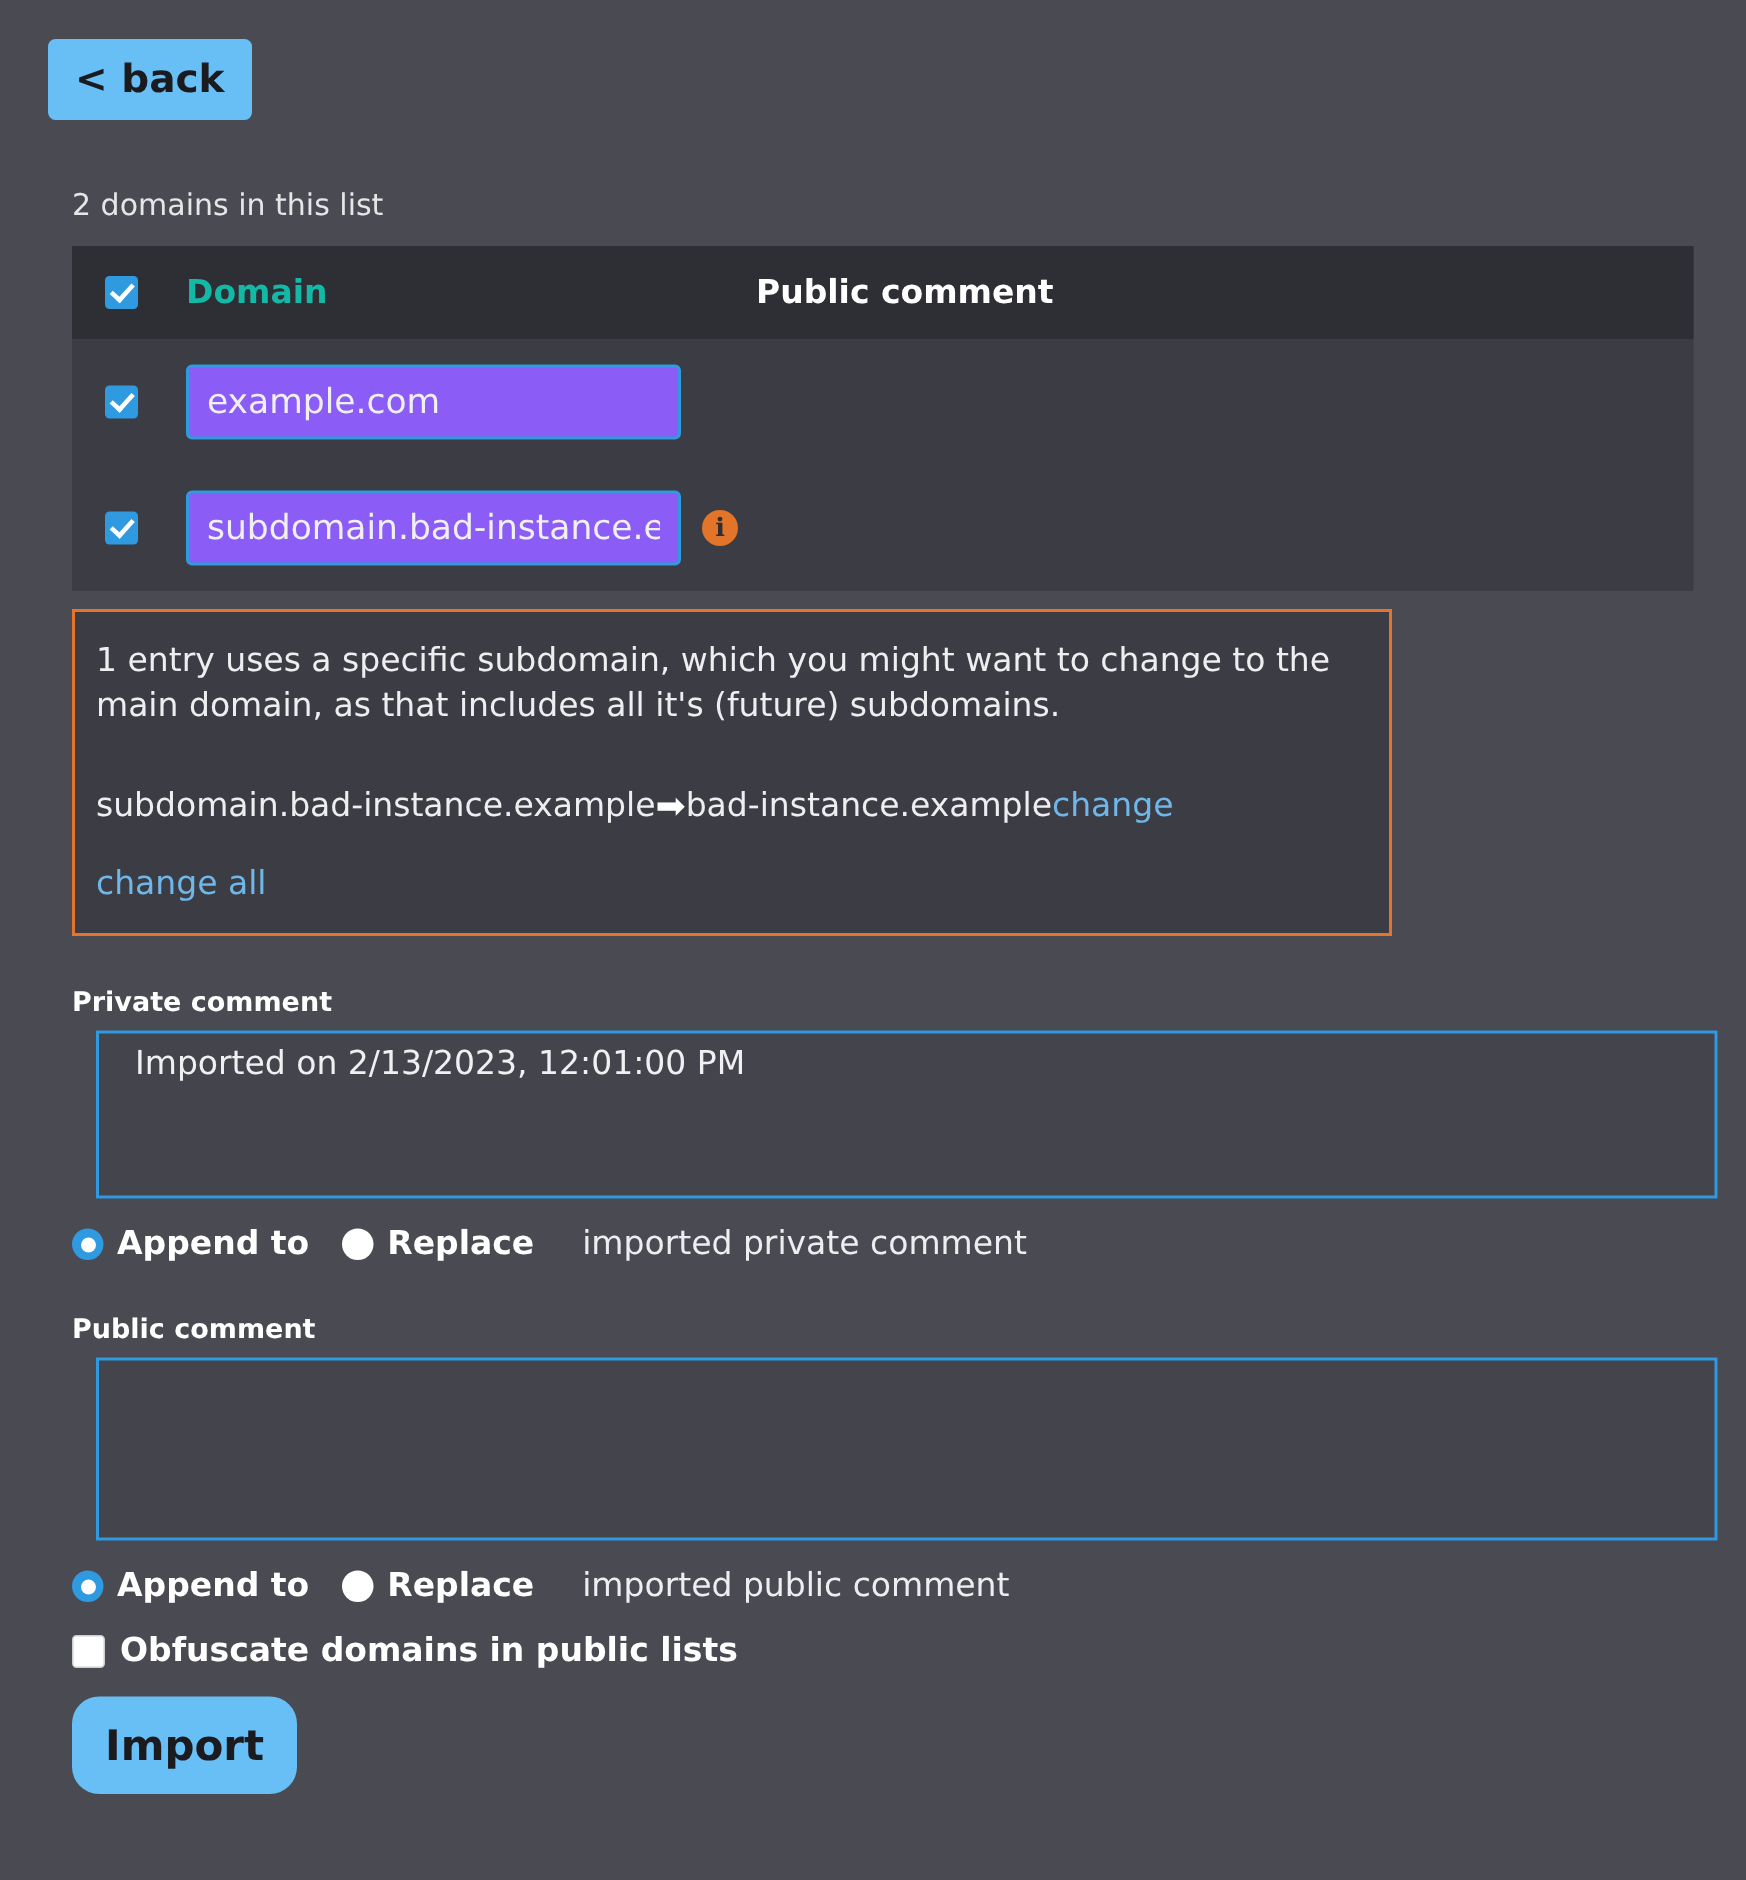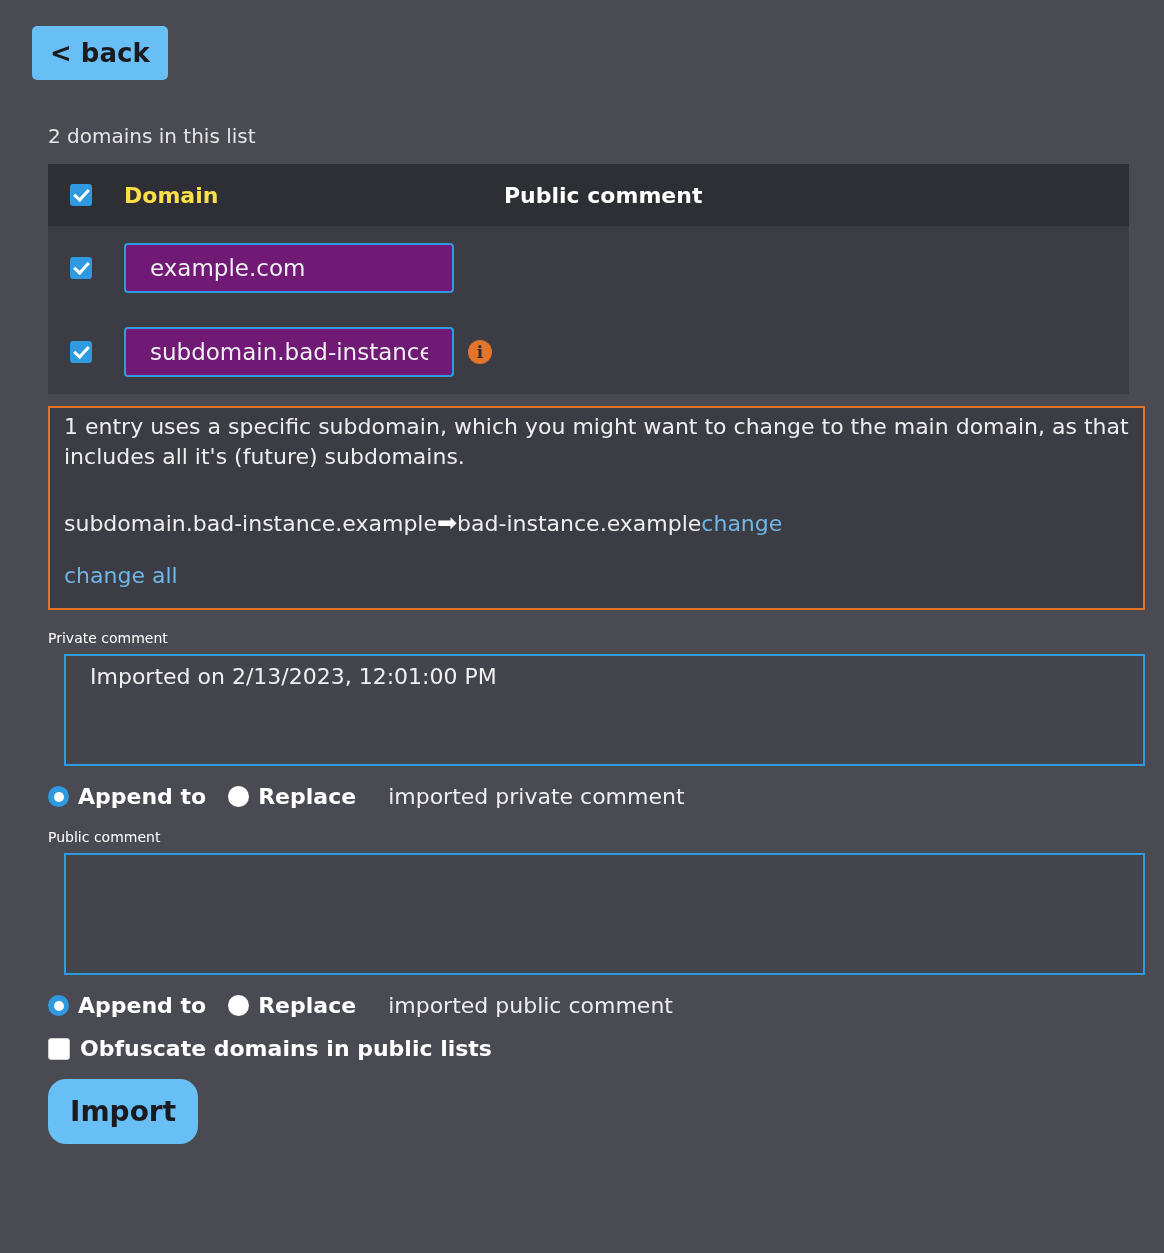--- a/index.html
+++ b/index.html
@@ -62,21 +62,21 @@
     background: #2e2e35;
     display: flex;
     align-items: center;
     height: 62px;
     padding-left: 22px;
   }
   .th-check { width: 54px; }
   .th-domain {
     font-size: 22px;
     font-weight: bold;
-    color: #fde047;
+    color: #14b8a6;
     width: 380px;
   }
   .th-comment {
     font-size: 22px;
     font-weight: bold;
     color: #ffffff;
   }
   .trow {
     display: flex;
     align-items: center;
@@ -110,27 +110,27 @@
   }
   .cb.plain {
     background: #ffffff;
     border: 1px solid #cfcfcf;
   }
   .cb.plain::after { display: none; }
   .cell-check { width: 54px; }
   .domain-input {
     width: 330px;
     box-sizing: border-box;
-    background: #701a75;
+    background: #8b5cf6;
     border: 2px solid #2f9ae0;
     border-radius: 4px;
     color: #f0f0f2;
     font-size: 23px;
     font-family: "DejaVu Sans", sans-serif;
-    padding: 10px 24px;
+    padding: 10px 12px;
     outline: none;
   }
   .info-icon {
     margin-left: 14px;
     width: 24px;
     height: 24px;
     border-radius: 50%;
     background: #e2752a;
     color: #2e2e35;
     font-size: 17px;
@@ -138,25 +138,25 @@
     font-family: "DejaVu Serif", serif;
     display: inline-flex;
     align-items: center;
     justify-content: center;
     line-height: 1;
   }
   
   .warn-box {
     margin-left: 16px;
     margin-top: 12px;
-    width: 1097px;
+    width: 880px;
     box-sizing: border-box;
     border: 2px solid #e2752a;
     background: #3c3c44;
-    padding: 4px 14px 20px 14px;
+    padding: 18px 14px 20px 14px;
   }
   .warn-text {
     font-size: 22px;
     line-height: 1.35;
     color: #eeeef0;
   }
   .subst-row {
     margin-top: 38px;
     display: flex;
     align-items: center;
@@ -167,23 +167,23 @@
   .link {
     color: #6fb7e8;
     font-size: 22px;
     cursor: pointer;
     text-decoration: none;
   }
   .change-all { margin-top: 26px; display: inline-block; }
   
   .field-label {
     margin-left: 16px;
-    margin-top: 20px;
-    font-size: 14px;
-    font-weight: normal;
+    margin-top: 34px;
+    font-size: 18px;
+    font-weight: bold;
     color: #ffffff;
   }
   .ta {
     margin-left: 32px;
     margin-top: 8px;
     width: 1081px;
     box-sizing: border-box;
     background: #44444c;
     border: 2px solid #2f9ae0;
     color: #f0f0f2;

